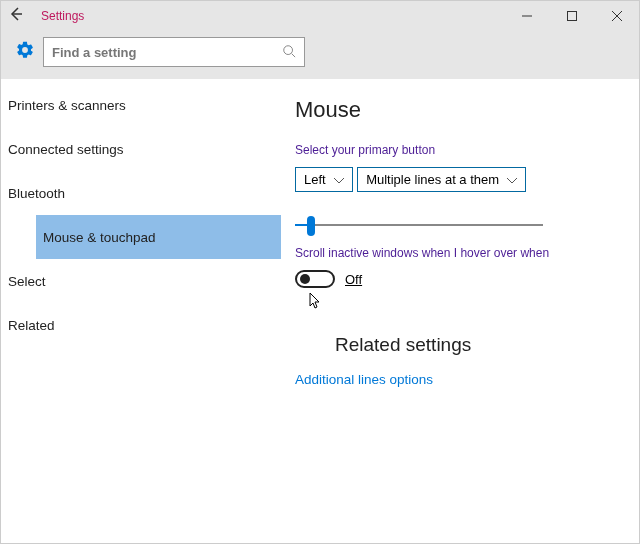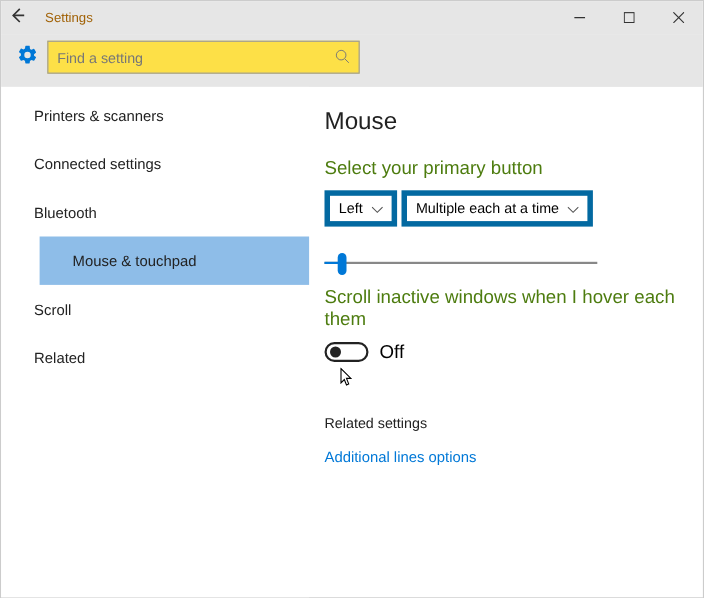--- a/index.html
+++ b/index.html
@@ -1,45 +1,45 @@
 <!DOCTYPE html>
 <html><head>
 <meta charset="utf-8">
 <style>
   * { box-sizing: border-box; margin: 0; padding: 0; font-family: "Segoe UI", Arial, sans-serif; }
   body { width: 640px; height: 544px; background: #fff; overflow: hidden; border: 1px solid #ccc; }
   .titlebar { height: 30px; background: #e6e6e6; display: flex; align-items: center; }
   .titlebar-back { width: 30px; text-align: center; font-size: 16px; color: #333; }
-  .titlebar-title { font-size: 12px; color: #a16207; padding-left: 10px; flex: 1; }
+  .titlebar-title { font-size: 12px; color: #be185d; padding-left: 10px; flex: 1; }
   .winbtns { display: flex; }
   .winbtn { width: 45px; height: 30px; display: flex; align-items: center; justify-content: center; }
   .header { height: 48px; background: #e6e6e6; display: flex; align-items: center; padding: 0 12px 6px 12px; }
   .gear { color: #0078d7; margin-right: 8px; margin-left: 2px; }
   .header-title { font-size: 14px; font-weight: 600; letter-spacing: 1px; color: #333; flex: 1; }
-  .searchbox { width: 284px; height: 30px; border: 1px solid #999; background: #fde047; display: flex; align-items: center; padding: 0 8px; color: #777; font-size: 13px; }
+  .searchbox { width: 262px; height: 30px; border: 1px solid #999; background: #ffffff; display: flex; align-items: center; padding: 0 8px; color: #777; font-size: 13px; font-weight: bold; }
   .searchbox span:first-child { flex: 1; }
   .content { display: flex; height: calc(544px - 30px - 48px); }
   .sidebar { width: 280px; background: #fff; padding-top: 4px; }
-  .sidebar-item { height: 44px; display: flex; align-items: center; padding-left: 30px; font-size: 13.5px; color: #222; }
+  .sidebar-item { height: 44px; display: flex; align-items: center; padding-left: 7px; font-size: 13.5px; color: #222; }
   .sidebar-item.active { background: #8ebde8; margin-left: 35px; }
   .main { flex: 1; padding: 18px 18px 10px 14px; overflow: hidden; }
   .page-title { font-size: 22px; font-weight: 400; color: #222; margin-bottom: 20px; }
-  .label { font-size: 17px; color: #4d7c0f; margin-bottom: 10px; margin-top: 16px; }
-  .dropdown { border: 5px solid #0369a1; display: inline-flex; align-items: center; padding: 4px 8px; font-size: 13px; margin-bottom: 22px; }
+  .label { font-size: 12px; color: #4c1d95; margin-bottom: 10px; margin-top: 16px; }
+  .dropdown { border: 1px solid #0369a1; display: inline-flex; align-items: center; padding: 4px 8px; font-size: 13px; margin-bottom: 22px; }
   .dropdown .chev { margin-left: 8px; }
   .slider-row { margin-bottom: 20px; position: relative; }
   .slider-track { width: 248px; height: 2px; background: #888; position: relative; margin: 10px 0 20px 0; }
   .slider-track::before { content:""; position:absolute; left:0; top:0; width:16px; height:2px; background:#0078d7; }
   .slider-thumb { position: absolute; left: 12px; top: -8px; width: 8px; height: 20px; background: #0078d7; border-radius: 4px; }
   .toggle-row { display: flex; align-items: center; margin-bottom: 8px; }
   .toggle { width: 40px; height: 18px; border: 2px solid #222; border-radius: 10px; position: relative; margin-right: 10px; }
   .toggle-knob { width: 10px; height: 10px; background: #222; border-radius: 50%; position: absolute; left: 3px; top: 2px; }
-  .toggle-label { font-size: 17px; }
+  .toggle-label { font-size: 13px; text-decoration: underline; }
   .cursor { position: relative; left: 14px; top: -4px; margin-bottom: 8px;}
-  .related { font-size: 13px; color: #222; margin-top: 16px; margin-bottom: 16px; }
+  .related { font-size: 19px; color: #222; margin-top: 16px; margin-bottom: 16px; margin-left: 40px; }
   .link { color: #0078d7; font-size: 13.5px; }
 </style>
 </head>
 <body>
 
 <div class="titlebar">
   <div class="titlebar-back">
     <svg width="16" height="16" viewBox="0 0 16 16">
         <path d="M10 2 L4 8 L10 14" stroke="#333" stroke-width="1.5" fill="none"></path>
         <path d="M4 8 L14 8" stroke="#333" stroke-width="1.5"></path>
@@ -89,52 +89,52 @@
     <div class="sidebar-item">
         <span>Connected settings</span>
       </div>
     <div class="sidebar-item">
         <span>Bluetooth</span>
       </div>
     <div class="sidebar-item active">
         <span>Mouse &amp; touchpad</span>
       </div>
     <div class="sidebar-item">
-        <span>Scroll</span>
+        <span>Select</span>
       </div>
     <div class="sidebar-item">
         <span>Related</span>
       </div>
   </div>
 
   <div class="main">
     <div class="page-title">Mouse</div>
 
     <div class="label">Select your primary button</div>
     <div class="dropdown">
       <span>Left</span>
       <span class="chev"><svg width="10" height="6">
             <path d="M0 0 L5 5 L10 0" stroke="#555" fill="none"></path>
           </svg></span>
     </div>
 
     <div class="dropdown">
-      <span>Multiple each at a time</span>
+      <span>Multiple lines at a them</span>
       <span class="chev"><svg width="10" height="6">
             <path d="M0 0 L5 5 L10 0" stroke="#555" fill="none"></path>
           </svg></span>
     </div>
 
     <div class="slider-row">
       <div class="slider-track">
         <div class="slider-thumb"></div>
       </div>
     </div>
 
-    <div class="label">Scroll inactive windows when I hover each them</div>
+    <div class="label">Scroll inactive windows when I hover over when</div>
     <div class="toggle-row">
       <div class="toggle">
         <div class="toggle-knob"></div>
       </div>
       <span class="toggle-label">Off</span>
     </div>
     <div class="cursor">
       <svg width="14" height="18" viewBox="0 0 14 18">
           <path d="M1 1 L1 14 L4 11 L6 16 L8 15 L6 10 L10 10 Z" fill="#fff" stroke="#000" stroke-width="1"></path>
         </svg>

